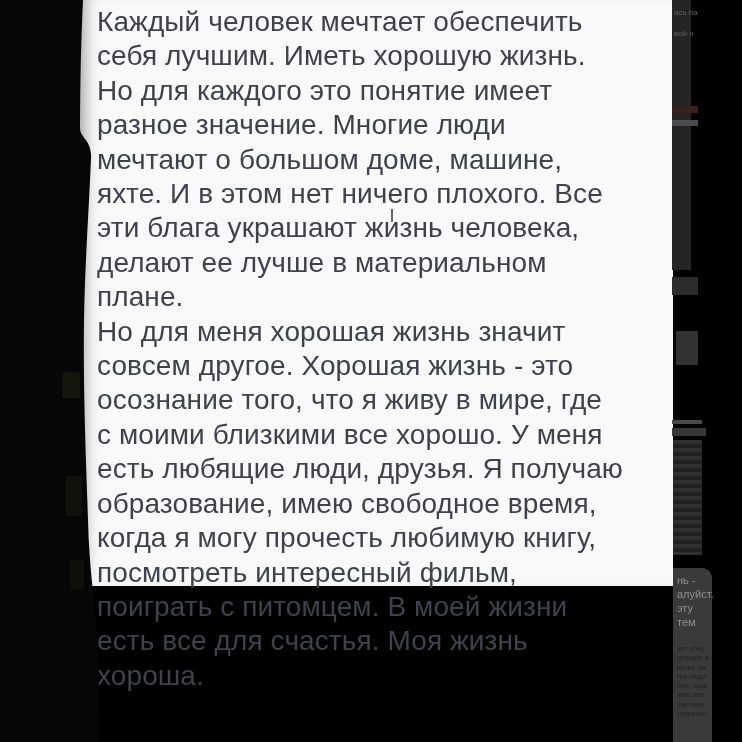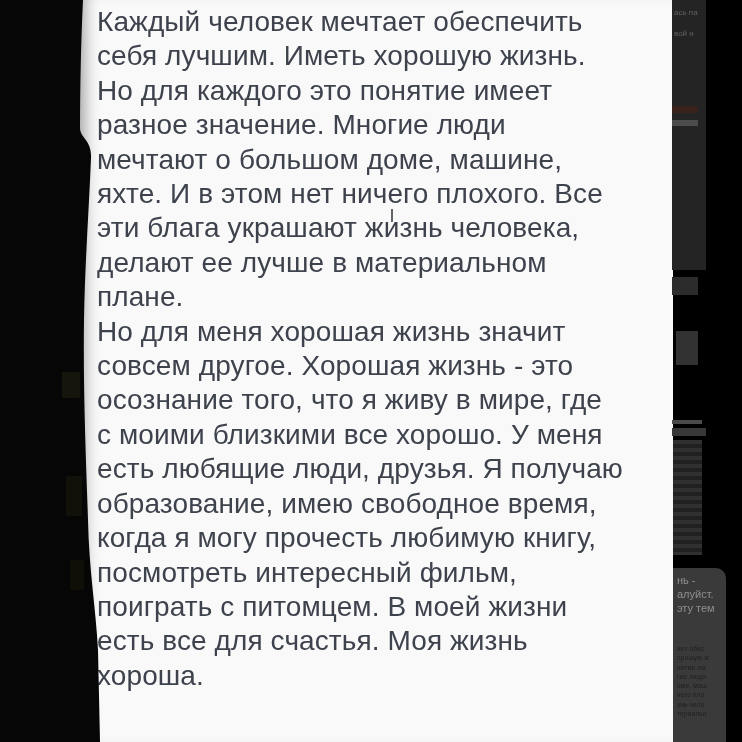--- a/index.html
+++ b/index.html
@@ -1,61 +1,61 @@
 <!DOCTYPE html>
 <html><head>
 <meta charset="utf-8">
 <style>
   html,body{margin:0;padding:0;background:#000;}
   .stage{
     position:relative;width:742px;height:742px;background:#000;overflow:hidden;
     font-family:"Liberation Sans",sans-serif;
   }
   .paper{
-    position:absolute;left:78px;top:0;width:595px;height:742px;
+    position:absolute;left:78px;top:0;width:595px;height:586px;
     background:#f9f9f9;
     box-shadow:inset 18px 0 16px -12px rgba(0,0,0,0.38);
   }
   .essay-text{
     position:absolute;left:97px;top:5px;width:572px;
     font-size:28px;line-height:34.4px;letter-spacing:0.1px;
     color:#3d424c;white-space:pre-line;
   }
   .text-cursor{
     position:absolute;left:391px;top:209px;width:2px;height:13px;
     background:#474c55;opacity:.85;
   }
   .left-blob{position:absolute;left:0;top:0;pointer-events:none;}
   .blob-thumb{position:absolute;border-radius:1px;}
   .thumb-a{left:62px;top:372px;width:18px;height:26px;background:#15150b;}
   .thumb-b{left:66px;top:476px;width:16px;height:40px;background:#111109;}
   .thumb-c{left:70px;top:560px;width:14px;height:30px;background:#0f0f08;}
 
   
-  .rs-column{position:absolute;left:672px;top:0;width:34px;height:270px;background:#242424;}
+  .rs-column{position:absolute;left:672px;top:0;width:19px;height:270px;background:#242424;}
   .rs-top-frag{
     position:absolute;left:2px;top:2px;font-size:8px;line-height:21px;
     color:#606060;white-space:pre-line;overflow:hidden;width:24px;
   }
   .rs-red-bar{position:absolute;left:0;top:106px;width:26px;height:7px;background:#3a221c;}
   .rs-light-bar{position:absolute;left:0;top:120px;width:26px;height:6px;background:#4c4c4c;}
   .rs-letter-col{
     position:absolute;left:3px;top:148px;font-size:13px;line-height:18px;
     color:#3f3f3f;white-space:pre-line;
   }
   .rs-block-b{position:absolute;left:672px;top:277px;width:26px;height:18px;background:#2c2c2c;}
   .rs-block-c{position:absolute;left:676px;top:331px;width:22px;height:34px;background:#323232;}
   .rs-bar-d{position:absolute;left:672px;top:420px;width:30px;height:4px;background:#4a4a4a;}
   .rs-bar-e{position:absolute;left:672px;top:428px;width:34px;height:8px;background:#383838;}
   .rs-striped{
     position:absolute;left:673px;top:440px;width:29px;height:115px;
     background:repeating-linear-gradient(#303030 0 4px,#212121 4px 8px);
   }
   .rs-card{
-    position:absolute;left:673px;top:568px;width:53px;height:174px;
+    position:absolute;left:673px;top:568px;width:39px;height:174px;
     background:#3a3a3a;border-top-right-radius:10px;
   }
   .rs-card-lines{
     position:absolute;left:4px;top:5px;font-size:11px;line-height:14px;
     color:#8f8f8f;white-space:pre-line;
   }
   .rs-mini-text{
     position:absolute;left:4px;top:76px;font-size:6.5px;line-height:9.3px;
     color:#1f1f1f;white-space:pre-line;letter-spacing:0.2px;
   }

